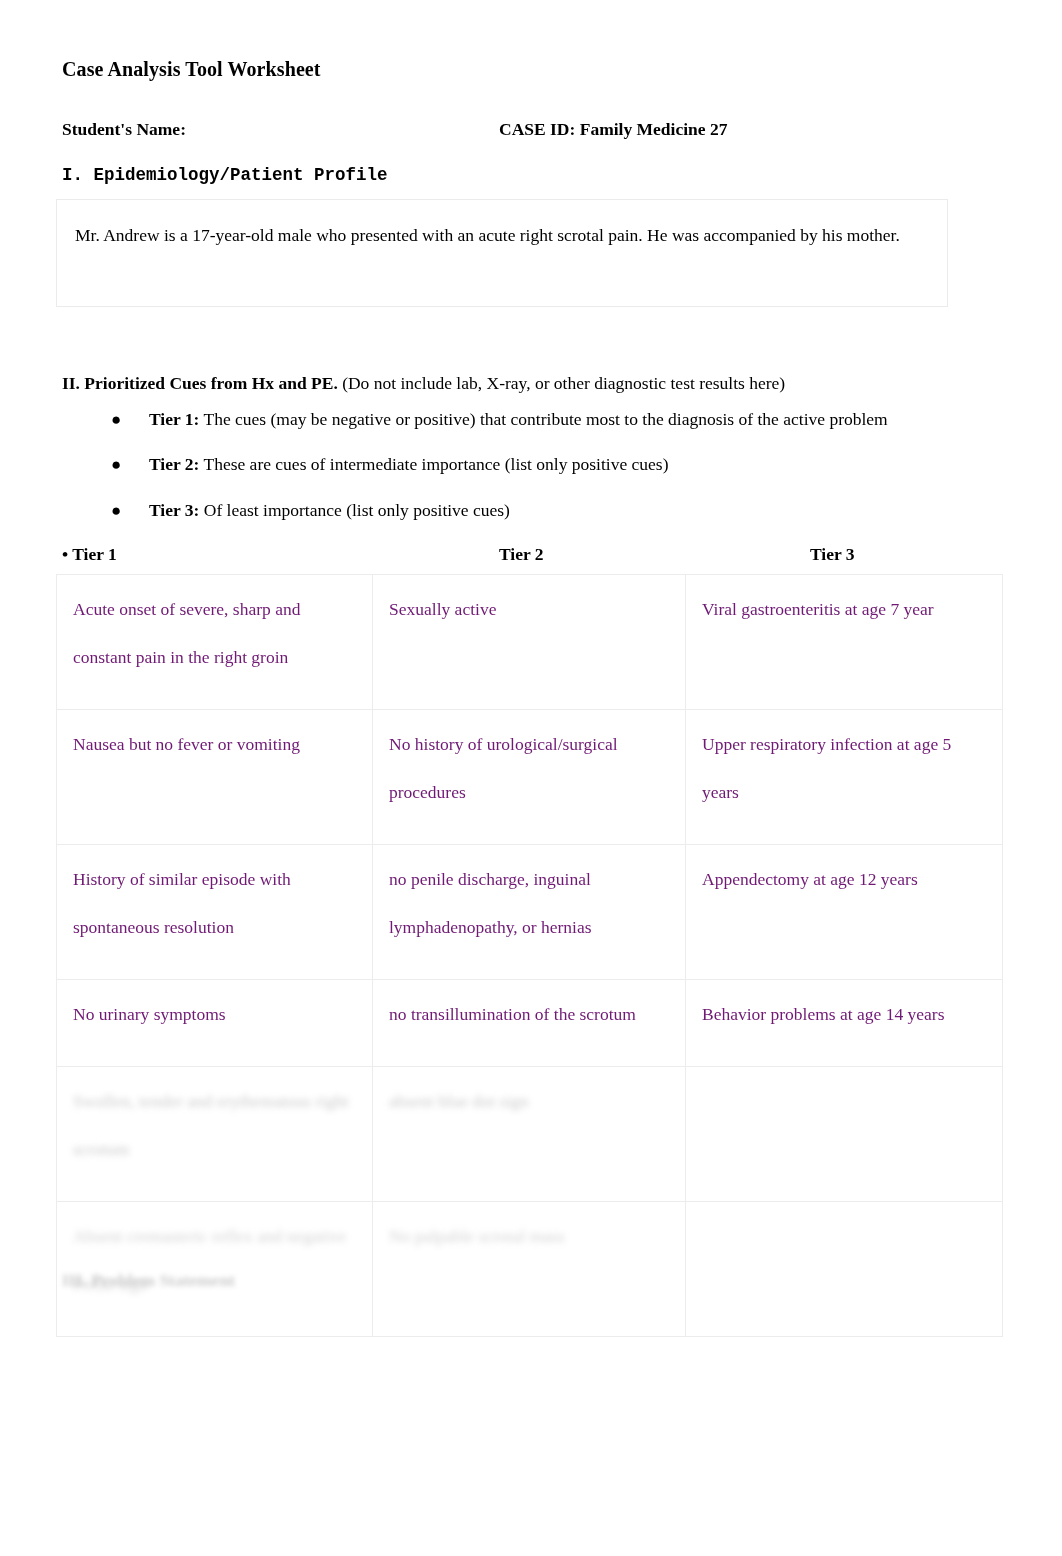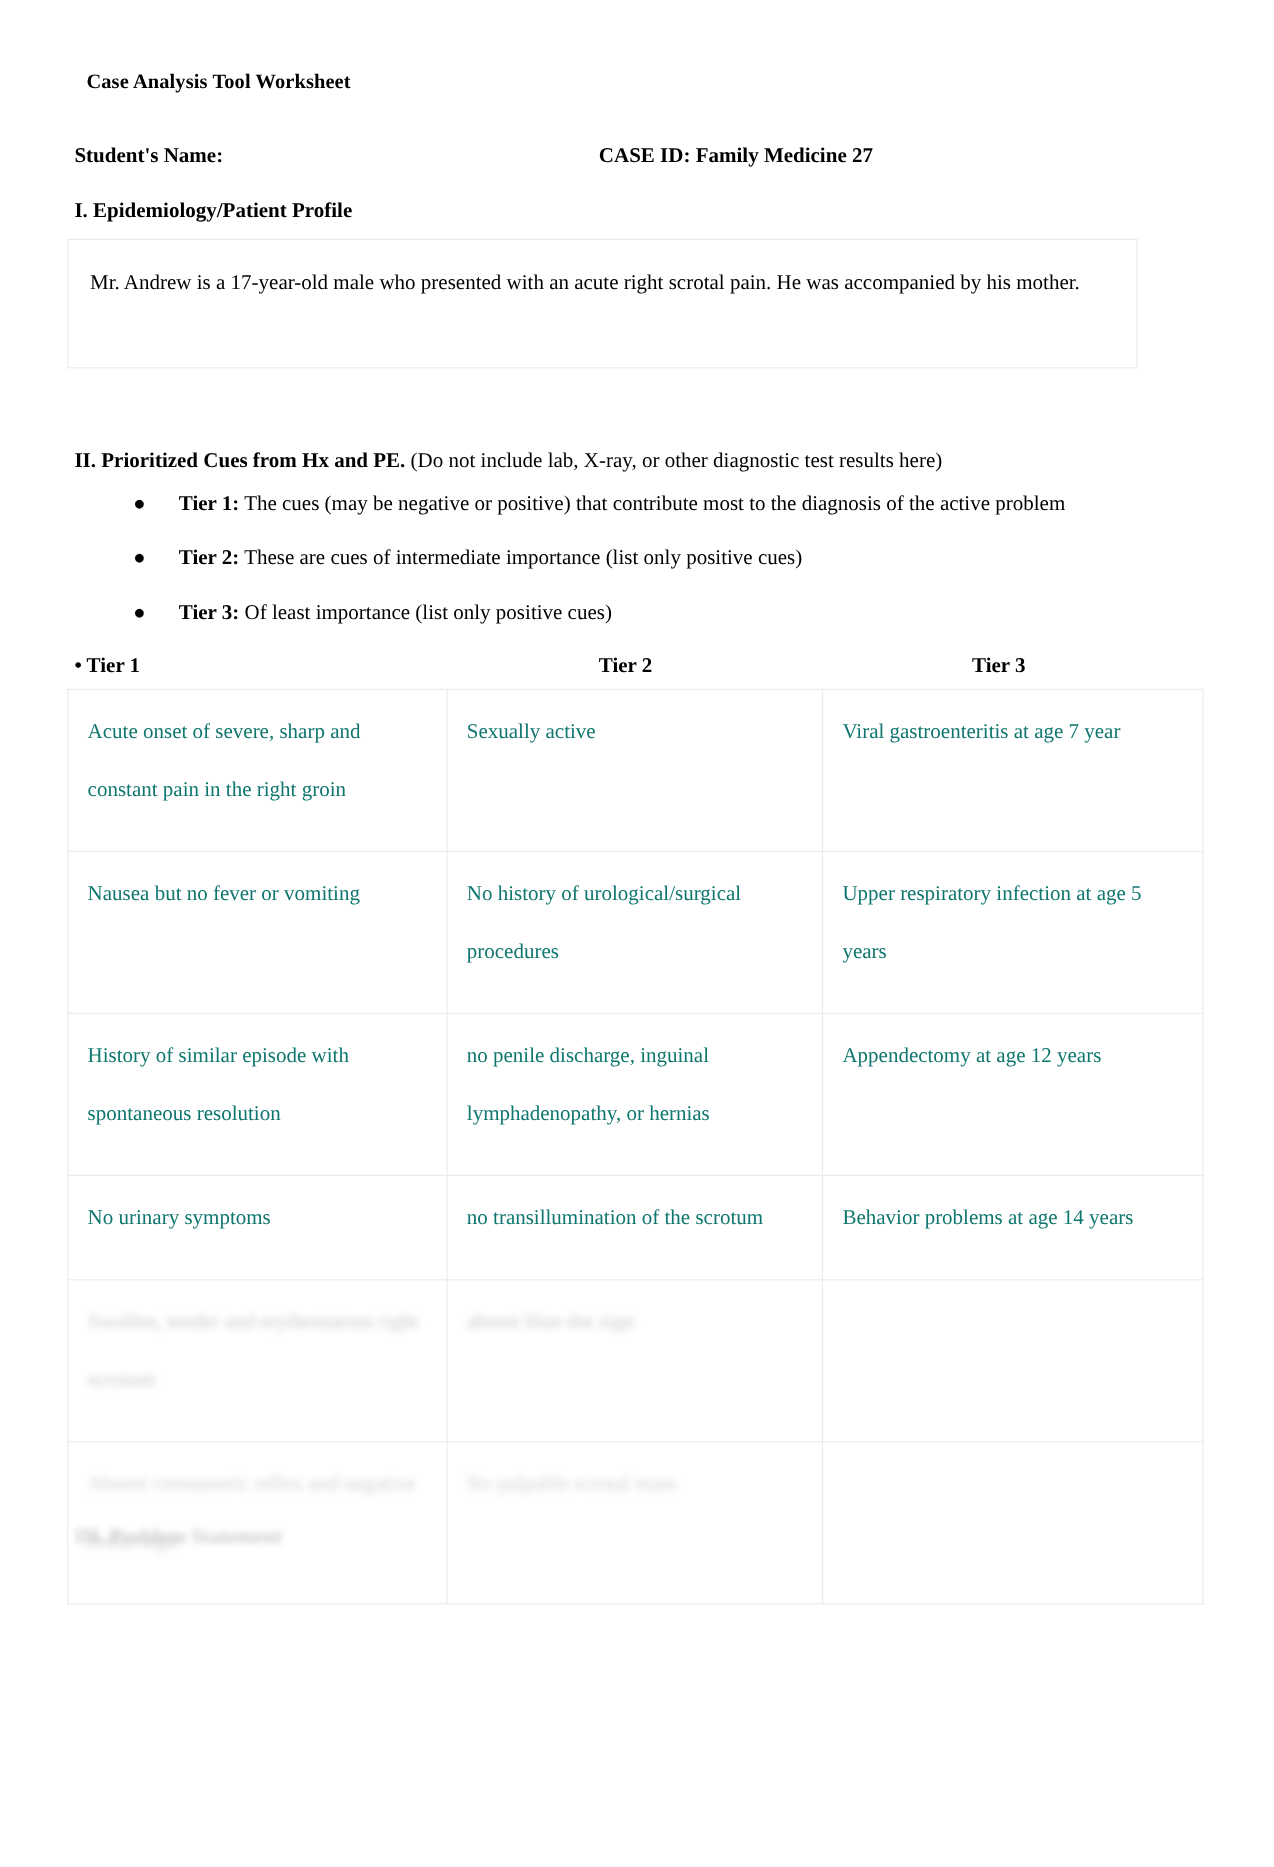--- a/index.html
+++ b/index.html
@@ -22,25 +22,24 @@
     width: 1062px;
     height: 1556px;
     background: #ffffff;
   }
 
   
   .doc-title {
     position: absolute;
     left: 62px;
     top: 58px;
-    font-size: 17px;
+    font-size: 20px;
     font-weight: bold;
     letter-spacing: 0.1px;
     white-space: nowrap;
-    margin-left: 10px;
   }
 
   
   .idline {
     position: absolute;
     left: 62px;
     top: 119px;
     width: 940px;
     font-size: 17.5px;
     font-weight: bold;
@@ -58,21 +57,21 @@
     white-space: nowrap;
   }
 
   
   .sec-heading {
     position: absolute;
     font-size: 17.5px;
     font-weight: bold;
     white-space: nowrap;
   }
-  #sec1-heading { left: 62px; top: 165px; }
+  #sec1-heading { left: 62px; top: 165px; font-family: Liberation Mono, monospace; }
 
   #sec2-heading {
     left: 62px;
     top: 373px;
     font-weight: normal;
   }
   #sec2-heading .bold {
     font-weight: bold;
   }
   #sec2-heading .note {
@@ -152,21 +151,21 @@
     width: 946px;
     border-collapse: collapse;
     table-layout: fixed;
     font-size: 17.5px;
   }
   .cues-table td {
     border: 1px solid #ececec;
     vertical-align: top;
     padding: 10px 10px 28px 16px;
     line-height: 48px;
-    color: #0f766e;
+    color: #701a75;
   }
   .cues-table col.c1 { width: 316px; }
   .cues-table col.c2 { width: 313px; }
   .cues-table col.c3 { width: 317px; }
 
   
   tr.faded td {
     color: #9d9d9d;
     filter: blur(3.1px);
     opacity: 0.55;

